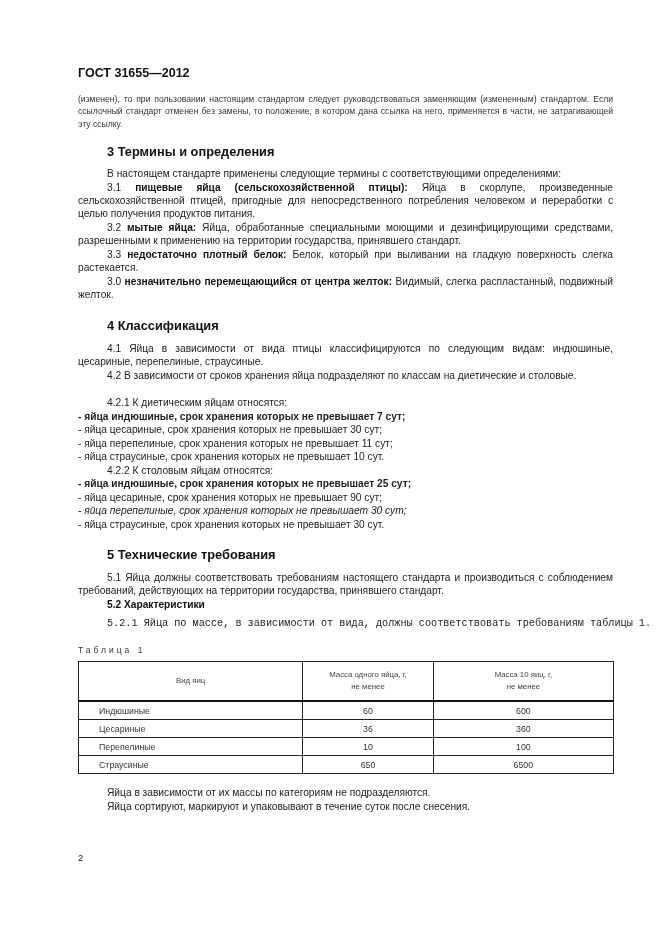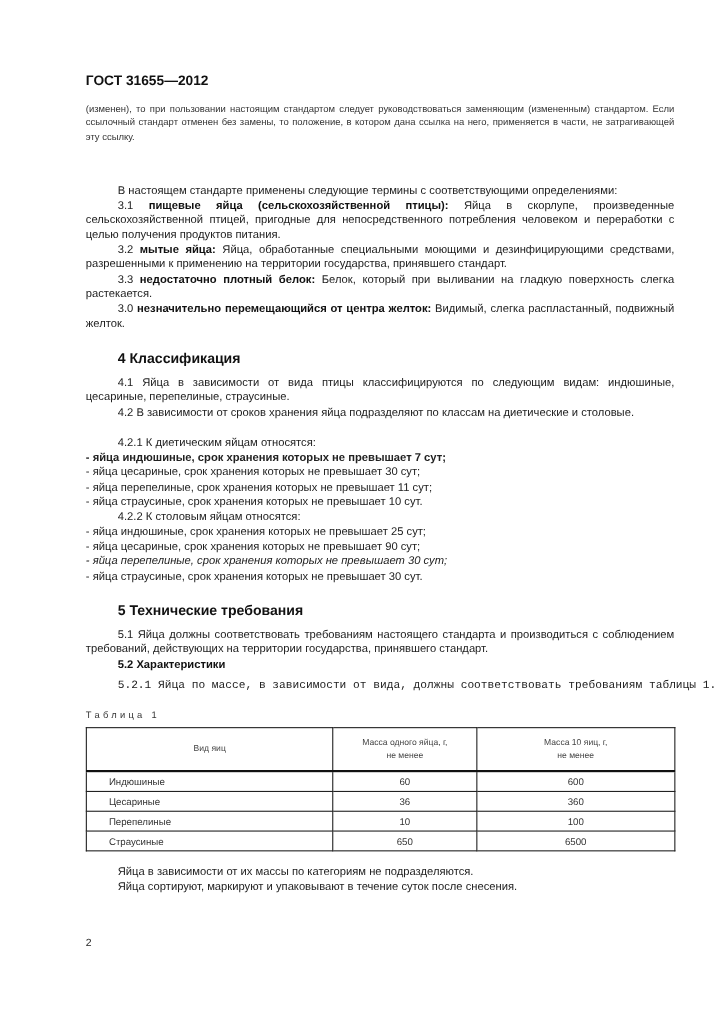--- a/index.html
+++ b/index.html
@@ -27,20 +27,21 @@
 </style>
 </head>
 <body>
 
 <div class="page">
 
   <div class="abs doc-code">ГОСТ 31655—2012</div>
 
   <div class="para small" style="top:93px;">(изменен), то при пользовании настоящим стандартом следует руководствоваться заменяющим (измененным) стандартом. Если ссылочный стандарт отменен без замены, то положение, в котором дана ссылка на него, применяется в части, не затрагивающей эту ссылку.</div>
 
+  <div class="h2" style="top:144px;">3  Термины и определения</div>
   <div class="para indent" style="top:167px;">В настоящем стандарте применены следующие термины с соответствующими определениями:</div>
 
   <div class="para indent" style="top:180.5px;">
     <span>3.1 </span><b>пищевые яйца (сельскохозяйственной птицы):</b><span> Яйца в скорлупе, произведенные сельскохозяйственной птицей, пригодные для непосредственного потребления человеком и переработки с целью получения продуктов питания.</span>
   </div>
   <div class="para indent" style="top:221px;">
     <span>3.2 </span><b>мытые яйца:</b><span> Яйца, обработанные специальными моющими и дезинфицирующими средствами, разрешенными к применению на территории государства, принявшего стандарт.</span>
   </div>
   <div class="para indent" style="top:248px;">
     <span>3.3 </span><b>недостаточно плотный белок:</b><span> Белок, который при выливании на гладкую поверхность слегка растекается.</span>
@@ -51,21 +52,21 @@
 
   <div class="h2" style="top:318px;">4  Классификация</div>
   <div class="para indent" style="top:342px;">4.1  Яйца в зависимости от вида птицы классифицируются по следующим видам: индюшиные, цесариные, перепелиные, страусиные.</div>
   <div class="para indent" style="top:369px;">4.2  В зависимости от сроков хранения яйца подразделяют по классам на диетические и столовые.</div>
   <div class="line ind" style="top:396px;">4.2.1  К диетическим яйцам относятся:</div>
   <div class="line" style="top:409.5px;font-weight:bold;">- яйца индюшиные, срок хранения которых не превышает 7 сут;</div>
   <div class="line" style="top:423px;">- яйца цесариные, срок хранения которых не превышает 30 сут;</div>
   <div class="line" style="top:436.5px;">- яйца перепелиные, срок хранения которых не превышает 11 сут;</div>
   <div class="line" style="top:450px;">- яйца страусиные, срок хранения которых не превышает 10 сут.</div>
   <div class="line ind" style="top:463.5px;">4.2.2  К столовым яйцам относятся:</div>
-  <div class="line" style="top:477px;">- яйца индюшиные, срок хранения которых не превышает 25 сут;</div>
+  <div class="line" style="top:477px;font-weight:bold;">- яйца индюшиные, срок хранения которых не превышает 25 сут;</div>
   <div class="line" style="top:490.5px;">- яйца цесариные, срок хранения которых не превышает 90 сут;</div>
   <div class="line" style="top:504px;font-style:italic;">- яйца перепелиные, срок хранения которых не превышает 30 сут;</div>
   <div class="line" style="top:517.5px;">- яйца страусиные, срок хранения которых не превышает 30 сут.</div>
 
   <div class="h2" style="top:547px;">5  Технические требования</div>
   <div class="para indent" style="top:571px;">5.1  Яйца должны соответствовать требованиям настоящего стандарта и производиться с соблюдением требований, действующих на территории государства, принявшего стандарт.</div>
   <div class="line ind" style="top:598px;"><b>5.2  Характеристики</b></div>
   <div class="line ind" style="top:617px;font-family:Liberation Mono, monospace;">5.2.1  Яйца по массе, в зависимости от вида, должны соответствовать требованиям таблицы 1.</div>
 
   <div class="tcap">Таблица 1</div>

